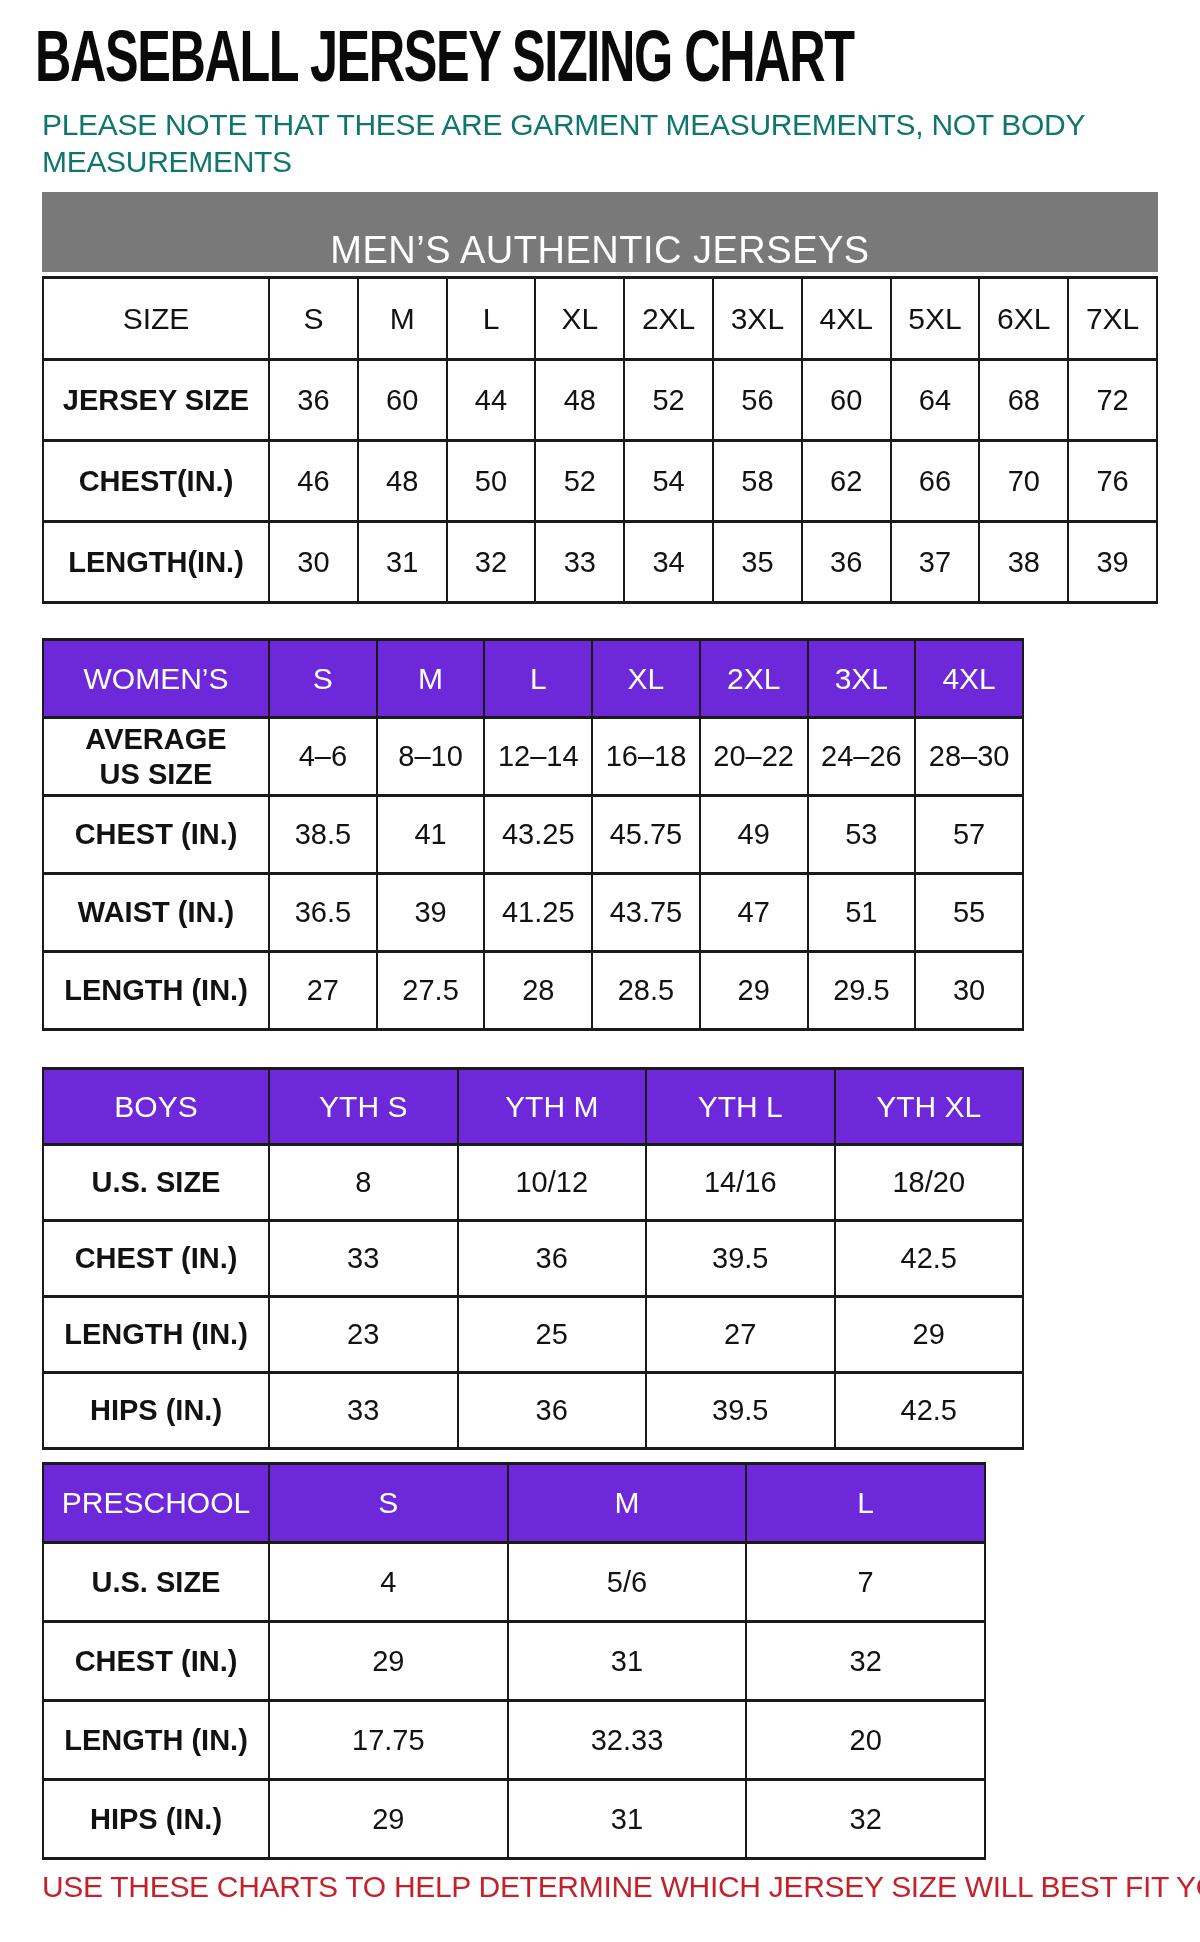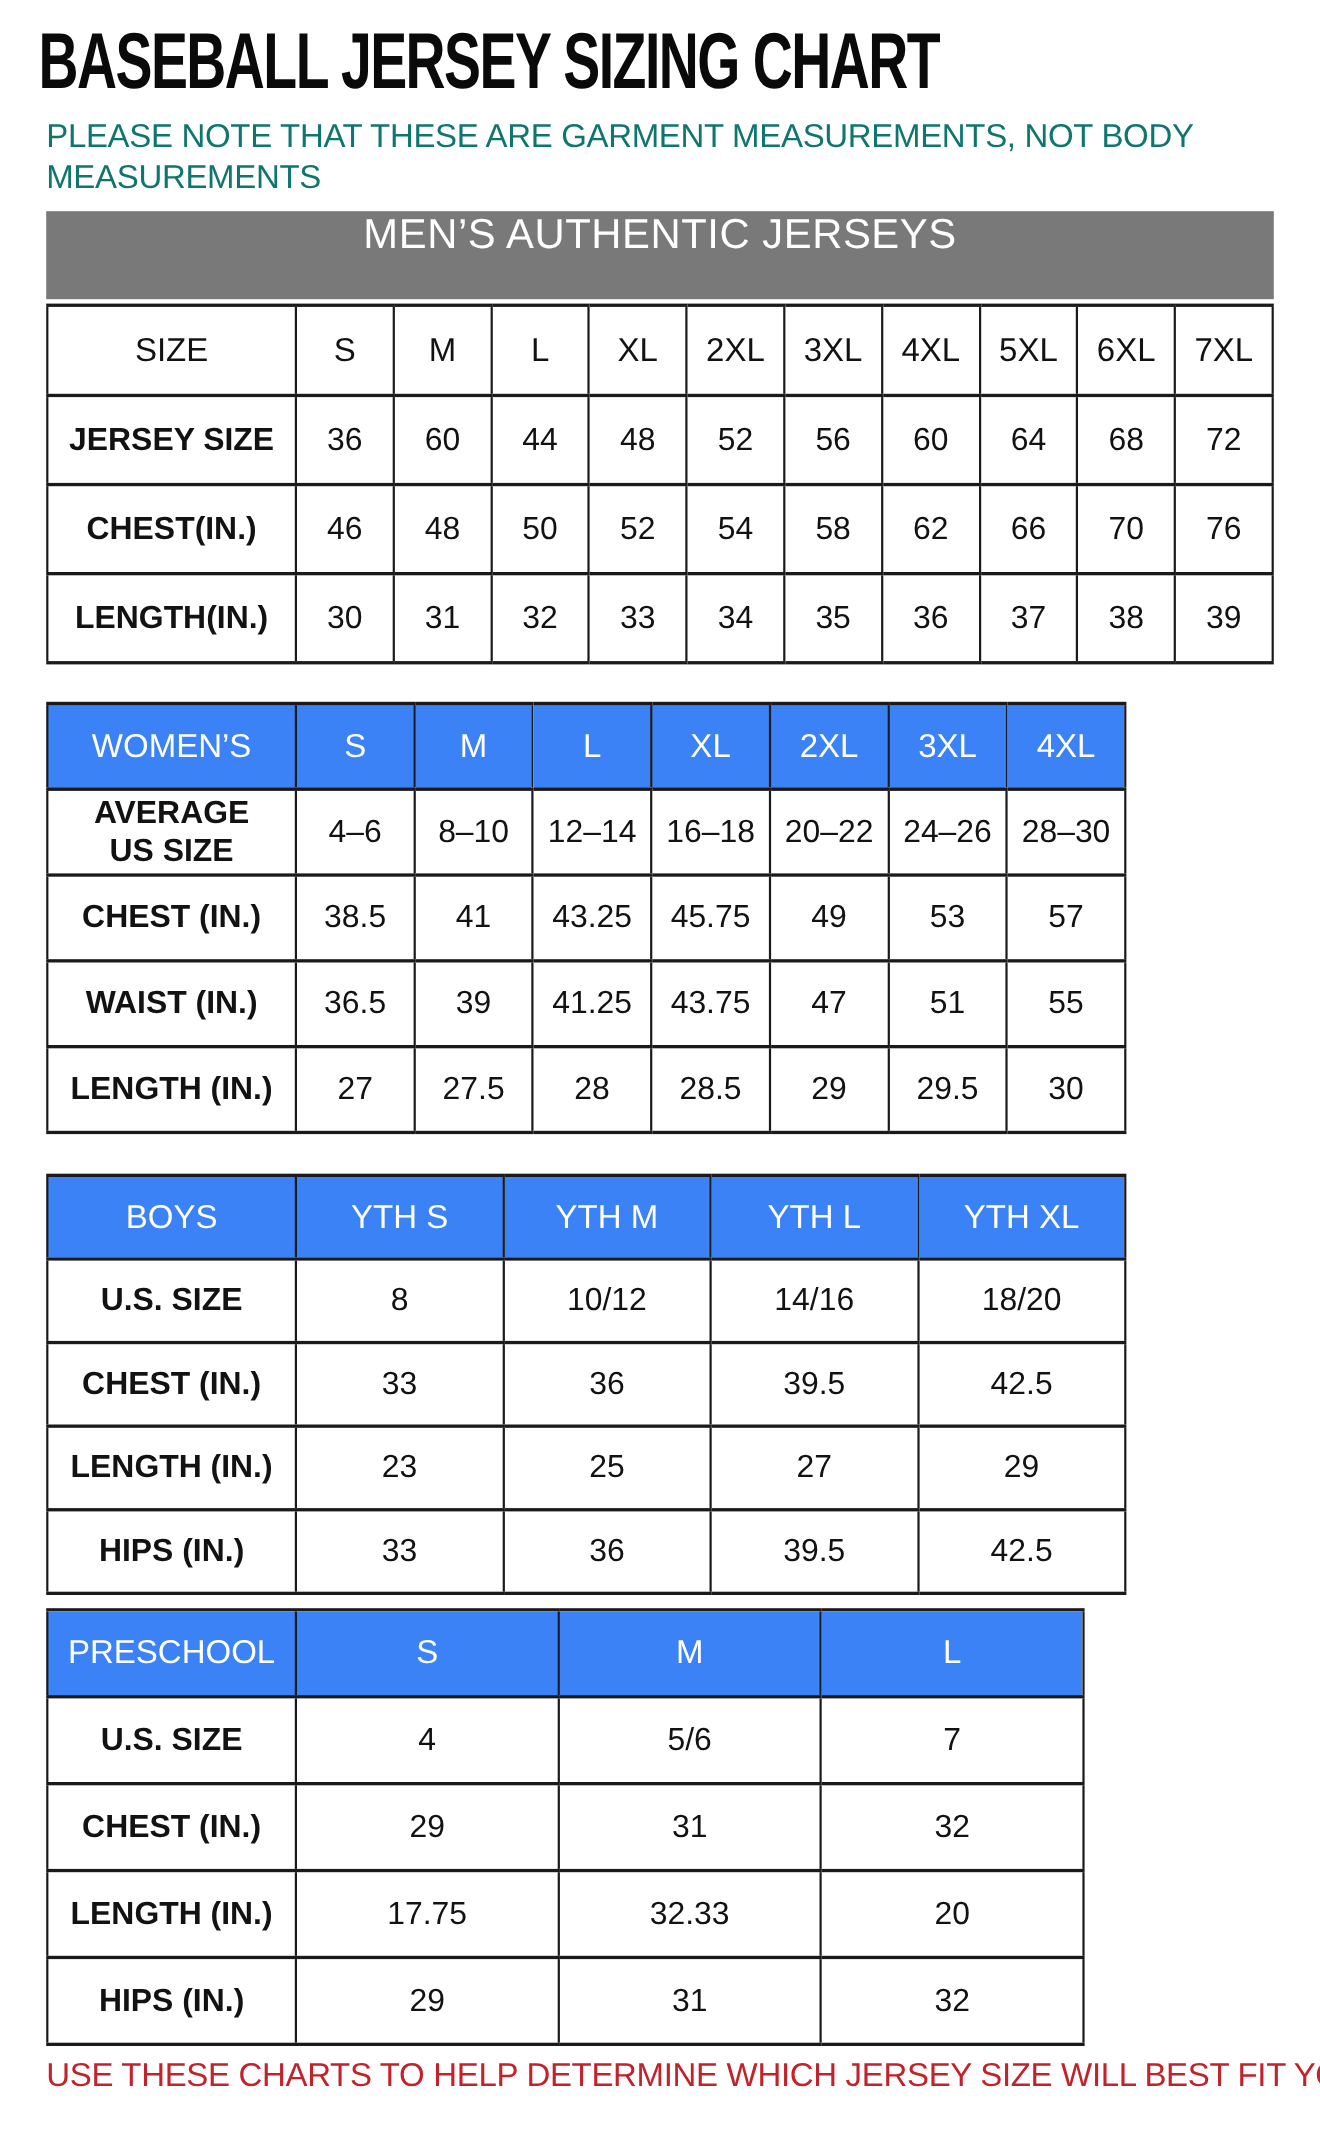--- a/index.html
+++ b/index.html
@@ -25,37 +25,37 @@
   .note {
     margin:14px 0 0 42px;
     font-size:30px; line-height:37px; letter-spacing:-0.3px;
     color:#0f766e; font-weight:400;
   }
 
   
   .banner {
     width:1116px; height:80px; margin:12px 0 4px 42px;
     background:#797979; color:#ffffff;
-    display:flex; align-items:flex-start; justify-content:center;
+    display:flex; align-items:flex-end; justify-content:center;
     font-size:38px; letter-spacing:0.5px;
   }
 
   
   table {
     border-collapse:collapse; table-layout:fixed;
     margin-left:42px; color:#121212;
   }
   td, th {
     border:2px solid #1a1a1a; border-top-width:3px; border-bottom-width:3px;
     text-align:center; vertical-align:middle;
     font-size:29px; font-weight:400; padding:0 4px;
     overflow:hidden;
   }
   th { font-size:30px; }
-  .ghead th { background:#3b82f6; color:#ffffff; font-weight:400; }
+  .ghead th { background:#6d28d9; color:#ffffff; font-weight:400; }
   .row-label { white-space:pre-line; line-height:1.2;font-weight:bold; }
 
   .mens-table  { width:1116px; }
   .mens-table  tr { height:81px; }
   .mens-table  tr:first-child { height:82px; }
 
   .womens-table { width:982px; margin-top:34px; }
   .womens-table tr { height:78px; }
 
   .boys-table  { width:982px; margin-top:36px; }

